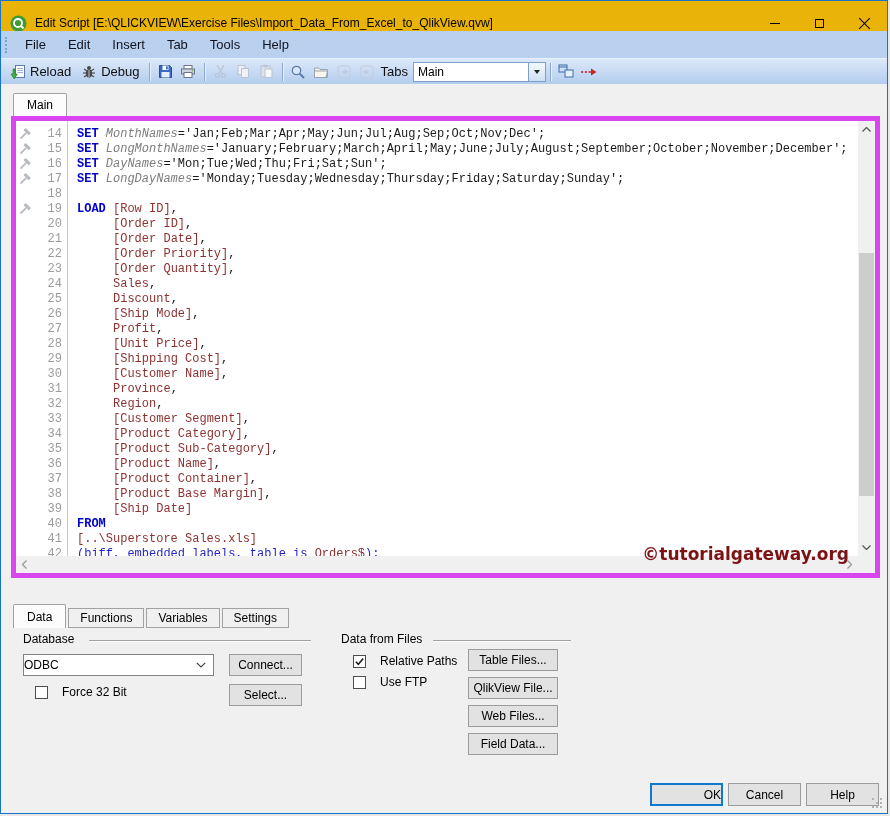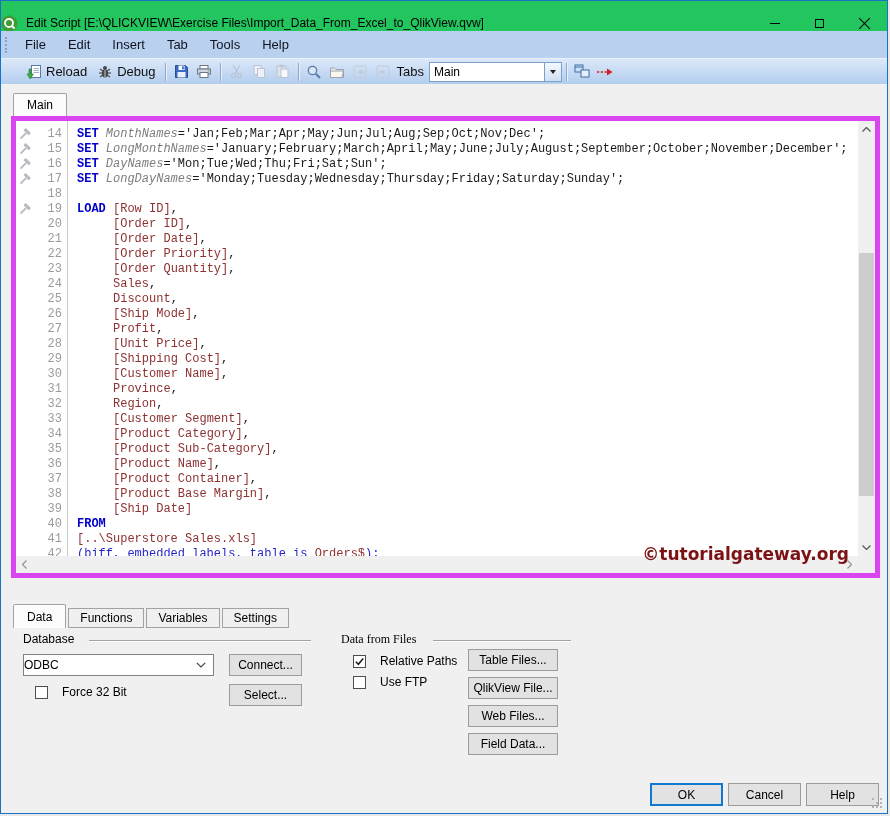--- a/index.html
+++ b/index.html
@@ -3,22 +3,22 @@
 <meta charset="utf-8">
 <style>
   * { box-sizing: border-box; }
   html,body { margin:0; padding:0; background:#e8e8e8; }
   body { font-family:"Liberation Sans", sans-serif; }
 
   .window { position:relative; width:888px; height:814px; margin:0;
             border:1px solid #1673c6; background:#f0f0f0; overflow:hidden; }
 
   
-  .titlebar { position:absolute; left:0; top:0; right:0; height:44px; background:#22c55e;
-              display:flex; align-items:center; }
+  .titlebar { position:absolute; left:0; top:0; right:0; height:44px; background:#eab308;
+              display:flex; align-items:center; padding-left:9px; }
   .app-icon { width:17px; height:17px; flex:0 0 auto; }
   .title-text { font-size:12px; color:#000; margin-left:8px; flex:1; white-space:nowrap; overflow:hidden; }
   .winbtns { display:flex; height:100%; }
   .wbtn { width:45px; height:100%; display:flex; align-items:center; justify-content:center; }
   .glyph-min { width:10px; height:1px; background:#000; }
   .glyph-max { width:9px; height:9px; border:1px solid #000; }
   .glyph-close { position:relative; width:13px; height:13px; }
   .glyph-close::before, .glyph-close::after { content:""; position:absolute; left:6px; top:-1px;
       width:1px; height:15px; background:#000; }
   .glyph-close::before { transform:rotate(45deg); }
@@ -27,21 +27,21 @@
   
   .menubar { position:absolute; left:0; top:30px; right:0; height:27px; background:#b9d1ef;
              display:flex; align-items:center; }
   .mgrip { width:0; height:16px; border-left:2px dotted #7fa3cf; margin:0 7px 0 4px; }
   .menu-item { padding:0 11px; height:100%; display:flex; align-items:center;
                font-size:13px; color:#10131f;text-align:center; }
 
   
   .toolbar { position:absolute; left:0; top:57px; right:0; height:26px;
              background:linear-gradient(#dce8f9,#b3cdee); border-top:1px solid #e9f1fc;
-             display:flex; align-items:center; padding:0 20px; }
+             display:flex; align-items:center; padding:0 4px; }
   .tbtn { display:flex; align-items:center; gap:4px; padding:2px 5px; font-size:13px; color:#101010; }
   .tico { width:23px; height:20px; display:flex; align-items:center; justify-content:center; }
   .tsep { width:1px; height:18px; background:#8fa9cc; box-shadow:1px 0 0 #e8f0fb; margin:0 4px; }
   .tabs-label { font-size:13px; color:#101010; margin:0 5px 0 2px; }
   .tabs-combo { width:133px; height:20px; background:#fff; border:1px solid #7ba0c9;
                 display:flex; align-items:stretch; }
   .tabs-combo .val { flex:1; font-size:12px; padding:2px 0 0 4px; color:#000; }
   .combo-btn { width:17px; background:linear-gradient(#f3f8fe,#cfe0f3); border-left:1px solid #7ba0c9;
                display:flex; align-items:center; justify-content:center; }
   .tri-down { width:0; height:0; border:3.5px solid transparent; border-top:4.5px solid #222; margin-top:4px; }
@@ -93,21 +93,21 @@
   .group-label { position:absolute; font-size:12px; color:#000; }
   .group-line  { position:absolute; height:1px; background:#a3a3a3; box-shadow:0 1px 0 #fdfdfd; }
 
   .combo { position:absolute; background:#fff; border:1px solid #818181; display:flex;
            align-items:center; font-size:12px; color:#000; }
   .combo .cval { flex:1; padding-left:0; }
   .combo .cchev { width:24px; display:flex; align-items:center; justify-content:center; }
 
   .btn { position:absolute; background:#e2e2e2; border:1px solid #9c9c9c; font-size:12px; color:#000;
          display:flex; align-items:center; justify-content:center; }
-  .btn.default { border:2px solid #0f78d0; }
+  .btn.default { border:2px solid #0f78d0;justify-content:flex-end; }
 
   .check-row { position:absolute; display:flex; align-items:center; gap:14px; font-size:12px; color:#000; }
   .checkbox { width:13px; height:13px; background:#fff; border:1px solid #4d4d4d;
               display:flex; align-items:center; justify-content:center; flex:0 0 auto; }
 
   .grip-dots { position:absolute; right:4px; bottom:4px; width:11px; height:11px; }
   .grip-dots::before { content:""; position:absolute; width:2px; height:2px; background:#b3b3b3;
       box-shadow: 8px 0 0 #b3b3b3, 4px 4px 0 #b3b3b3, 8px 4px 0 #b3b3b3,
                   0 8px 0 #b3b3b3, 4px 8px 0 #b3b3b3, 8px 8px 0 #b3b3b3; }
 </style>
@@ -518,21 +518,21 @@
     </div>
 
     <div class="check-row" style="left:34px; top:601px;">
       <span class="checkbox"></span>
       <span>Force 32 Bit</span>
     </div>
     <div class="btn" style="left:228px; top:600px; width:73px; height:22px;">
       <span>Select...</span>
     </div>
 
-    <div class="group-label" style="left:340px; top:548px;font-family:Liberation Serif, serif;">Data from Files</div>
+    <div class="group-label" style="left:340px; top:548px;">Data from Files</div>
     <div class="group-line" style="left:432px; top:556px; width:138px;"></div>
 
     <div class="check-row" style="left:352px; top:570px;">
       <span class="checkbox">
         <svg width="11" height="11" viewBox="0 0 12 12">
             <polyline points="2,6.2 4.8,9 10,2.8" fill="none" stroke="#1f1f1f" stroke-width="1.7"></polyline>
           </svg>
       </span>
       <span>Relative Paths</span>
     </div>

